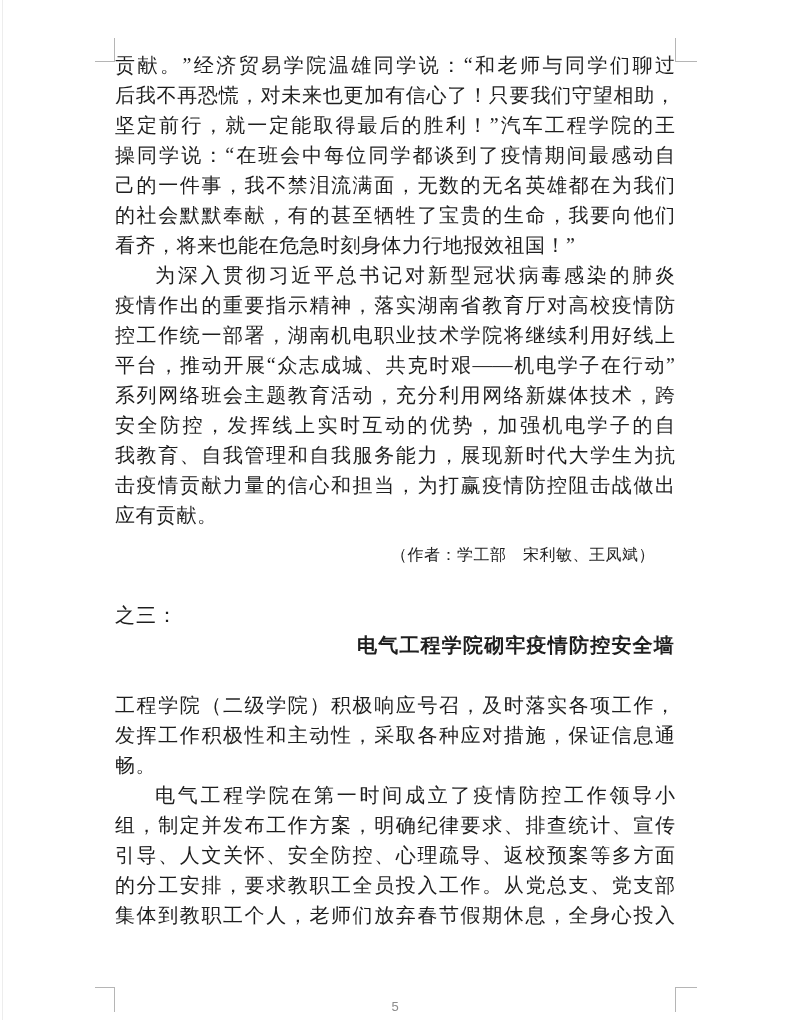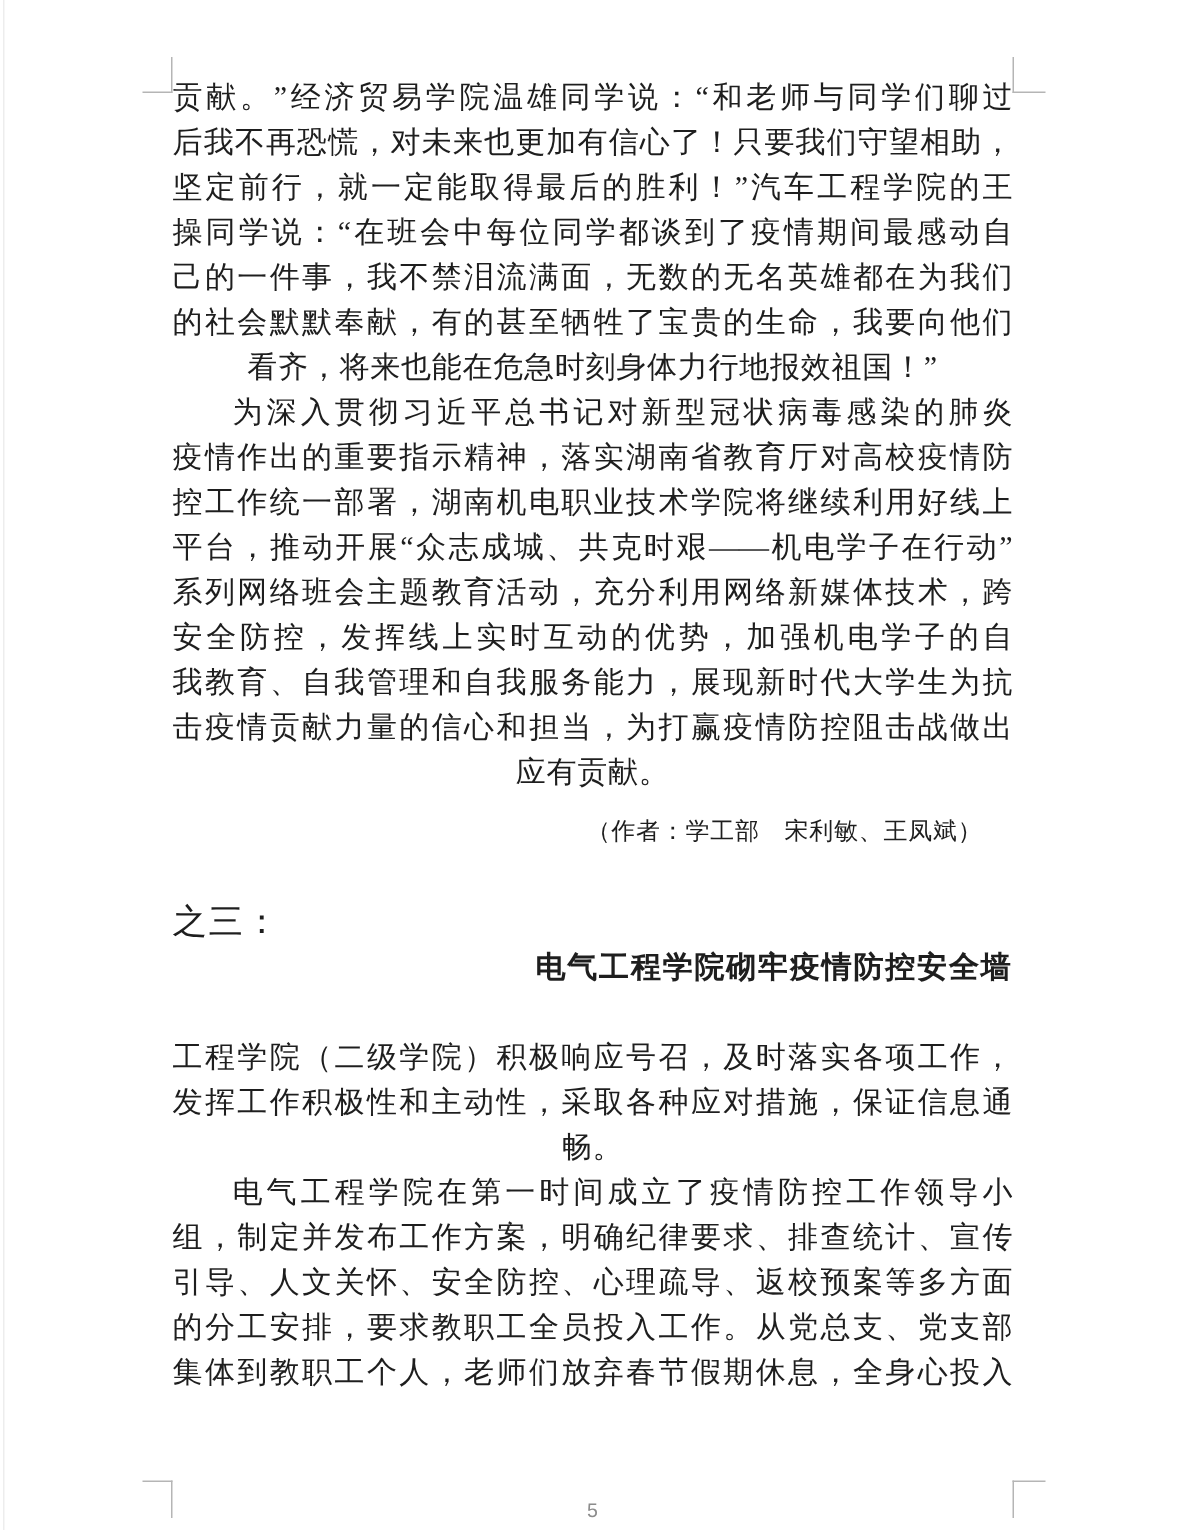--- a/index.html
+++ b/index.html
@@ -32,30 +32,29 @@
     border-right:1px solid var(--crop_mark);border-top:1px solid var(--crop_mark);}
   .crop.br{left:675px;top:987px;width:22px;height:25px;
     border-left:1px solid var(--crop_mark);border-top:1px solid var(--crop_mark);}
   .textflow{
     position:absolute;left:115px;top:50px;width:560px;
   }
   .para{width:560px;}
   .line{
     font-size:20px;line-height:30px;height:30px;overflow:hidden;
     letter-spacing:0.5px;
-    text-align:center;
   }
   .line.full{text-align:justify;text-align-last:justify;letter-spacing:0;}
   .line.indent{text-indent:40px;font-family:Liberation Serif, serif;}
   .author{
     font-size:16px;line-height:30px;height:30px;
     text-align:right;padding-right:20px;margin-top:10px;
     letter-spacing:0.5px;
   }
-  .label{font-size:23px;line-height:30px;height:30px;letter-spacing:1px;}
+  .label{font-size:20px;line-height:30px;height:30px;letter-spacing:1px;}
   .heading{
     font-size:20px;line-height:30px;height:30px;
     font-weight:bold;text-align:right;letter-spacing:1.2px;
     font-family:"Liberation Sans","DejaVu Sans",sans-serif;
   }
   .spacer{height:30px;}
   .pagenum{
     position:absolute;left:115px;top:998px;width:560px;
     text-align:center;font-size:13px;line-height:18px;
     color:var(--page_number);

